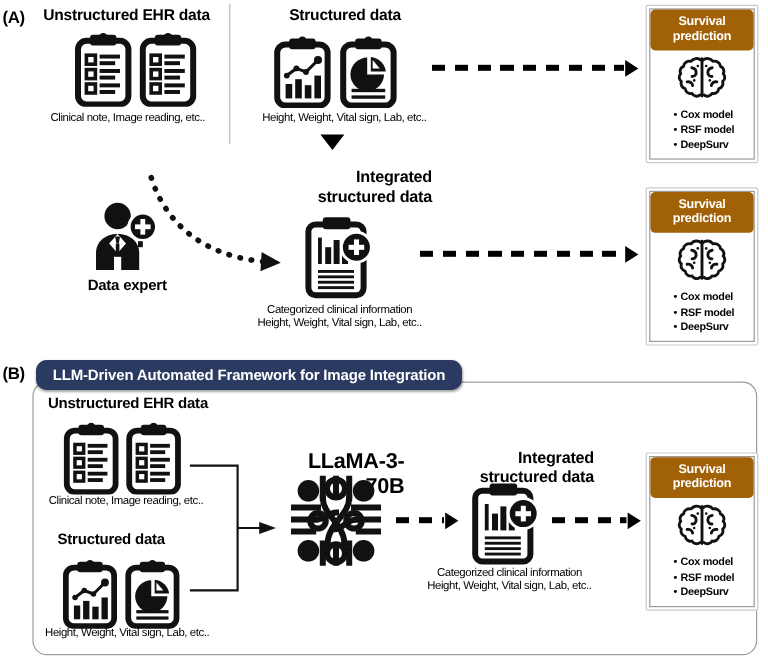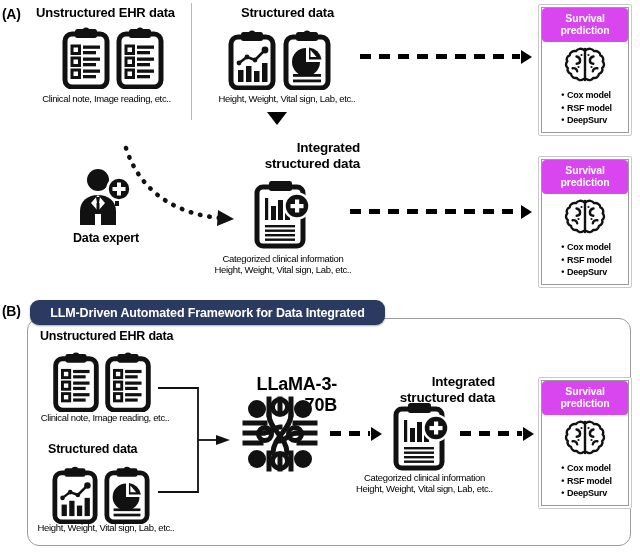--- a/index.html
+++ b/index.html
@@ -9,21 +9,21 @@
   }
   .fig{position:absolute;inset:0;}
   .abs{position:absolute;}
   .panel-label{font-size:14px;font-weight:700;letter-spacing:-.3px;}
   .sec-title{font-size:13px;font-weight:700;text-align:center;letter-spacing:-.2px;}
   .cap{font-size:9.5px;font-weight:400;text-align:center;letter-spacing:-.35px;line-height:1.18;}
   .big-title{font-size:13.5px;font-weight:700;text-align:right;line-height:1.16;letter-spacing:-.2px;}
 
   
   .sp-card{width:88px;border:1px solid #9a9a9a;background:#fff;box-sizing:border-box;}
-  .sp-head{background:#d946ef;color:#fff;font-size:10.5px;font-weight:700;
+  .sp-head{background:#a16207;color:#fff;font-size:10.5px;font-weight:700;
     text-align:center;line-height:1.18;padding:4px 2px 5px;border-radius:4px;letter-spacing:-.2px;}
   .sp-body{padding:4px 3px 5px;display:flex;flex-direction:column;align-items:center;}
   .sp-list{margin:3px 0 0 0;padding:0;list-style:none;}
   .sp-list li{font-size:9px;font-weight:600;line-height:1.42;letter-spacing:-.25px;
     display:flex;align-items:center;}
   .sp-list li .dot{width:9px;display:inline-block;text-align:center;font-size:9px;}
   .sp-wrap{position:absolute;}
   .sp-outer{border:1px solid #c9c9c9;padding:2px;background:#fff;border-radius:2px;}
 
   
@@ -273,21 +273,21 @@
         </div>
       </div>
     </div>
   </div>
 
   <div class="abs panel-label" style="left:2px;top:303px;">(B)</div>
 
   <div class="abs b-frame" style="left:27px;top:318px;width:604px;height:228px;"></div>
 
   <div class="abs b-banner" style="left:30px;top:300px;width:355px;height:25px;">
-    <span>LLM-Driven Automated Framework for Data Integrated</span>
+    <span>LLM-Driven Automated Framework for Image Integration</span>
   </div>
 
   <div class="abs b-sub" style="left:40px;top:329px;">Unstructured EHR data</div>
 
   <div class="abs" style="left:52px;top:352px;">
     <svg width="48" height="60" viewBox="0 0 48 62">
       <rect x="3" y="7" width="42" height="53" rx="7" fill="none" stroke="#111" stroke-width="5"></rect>
       <rect x="13" y="2" width="22" height="9" rx="2.5" fill="#111"></rect>
       <circle cx="24" cy="4" r="3.6" fill="#111"></circle>
       <rect x="10" y="19" width="7.5" height="7.5" fill="none" stroke="#111" stroke-width="3"></rect>

